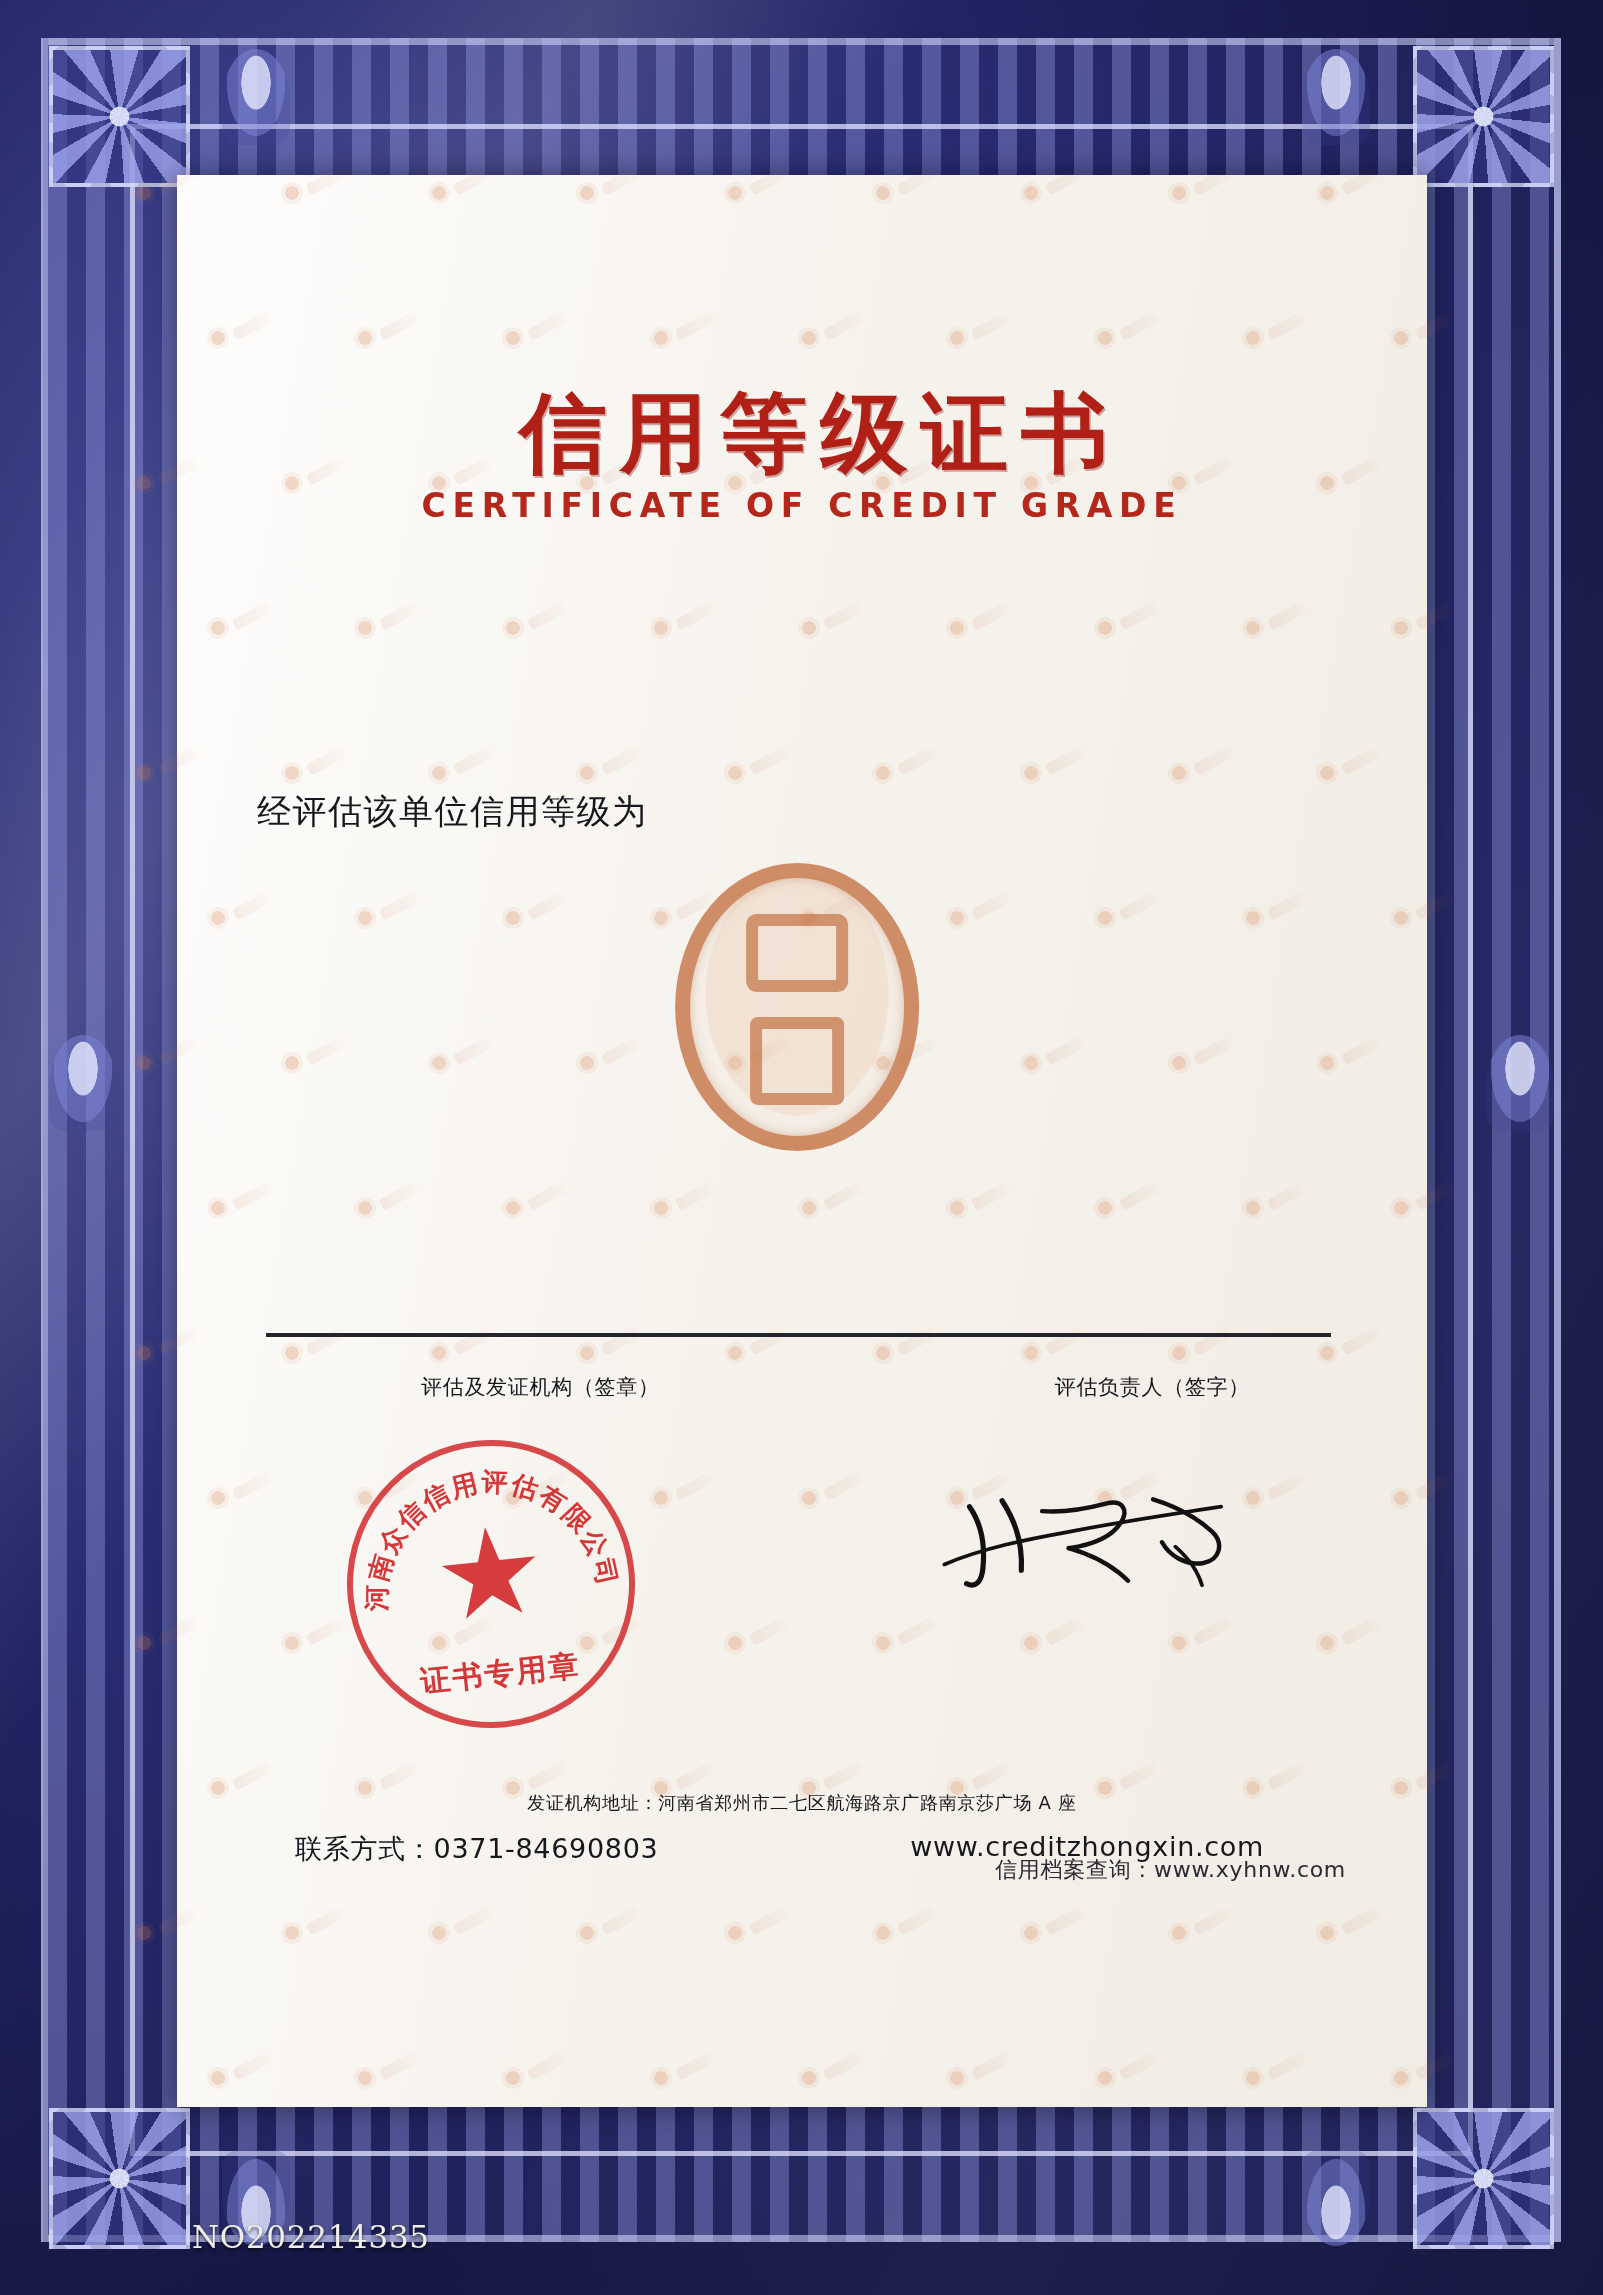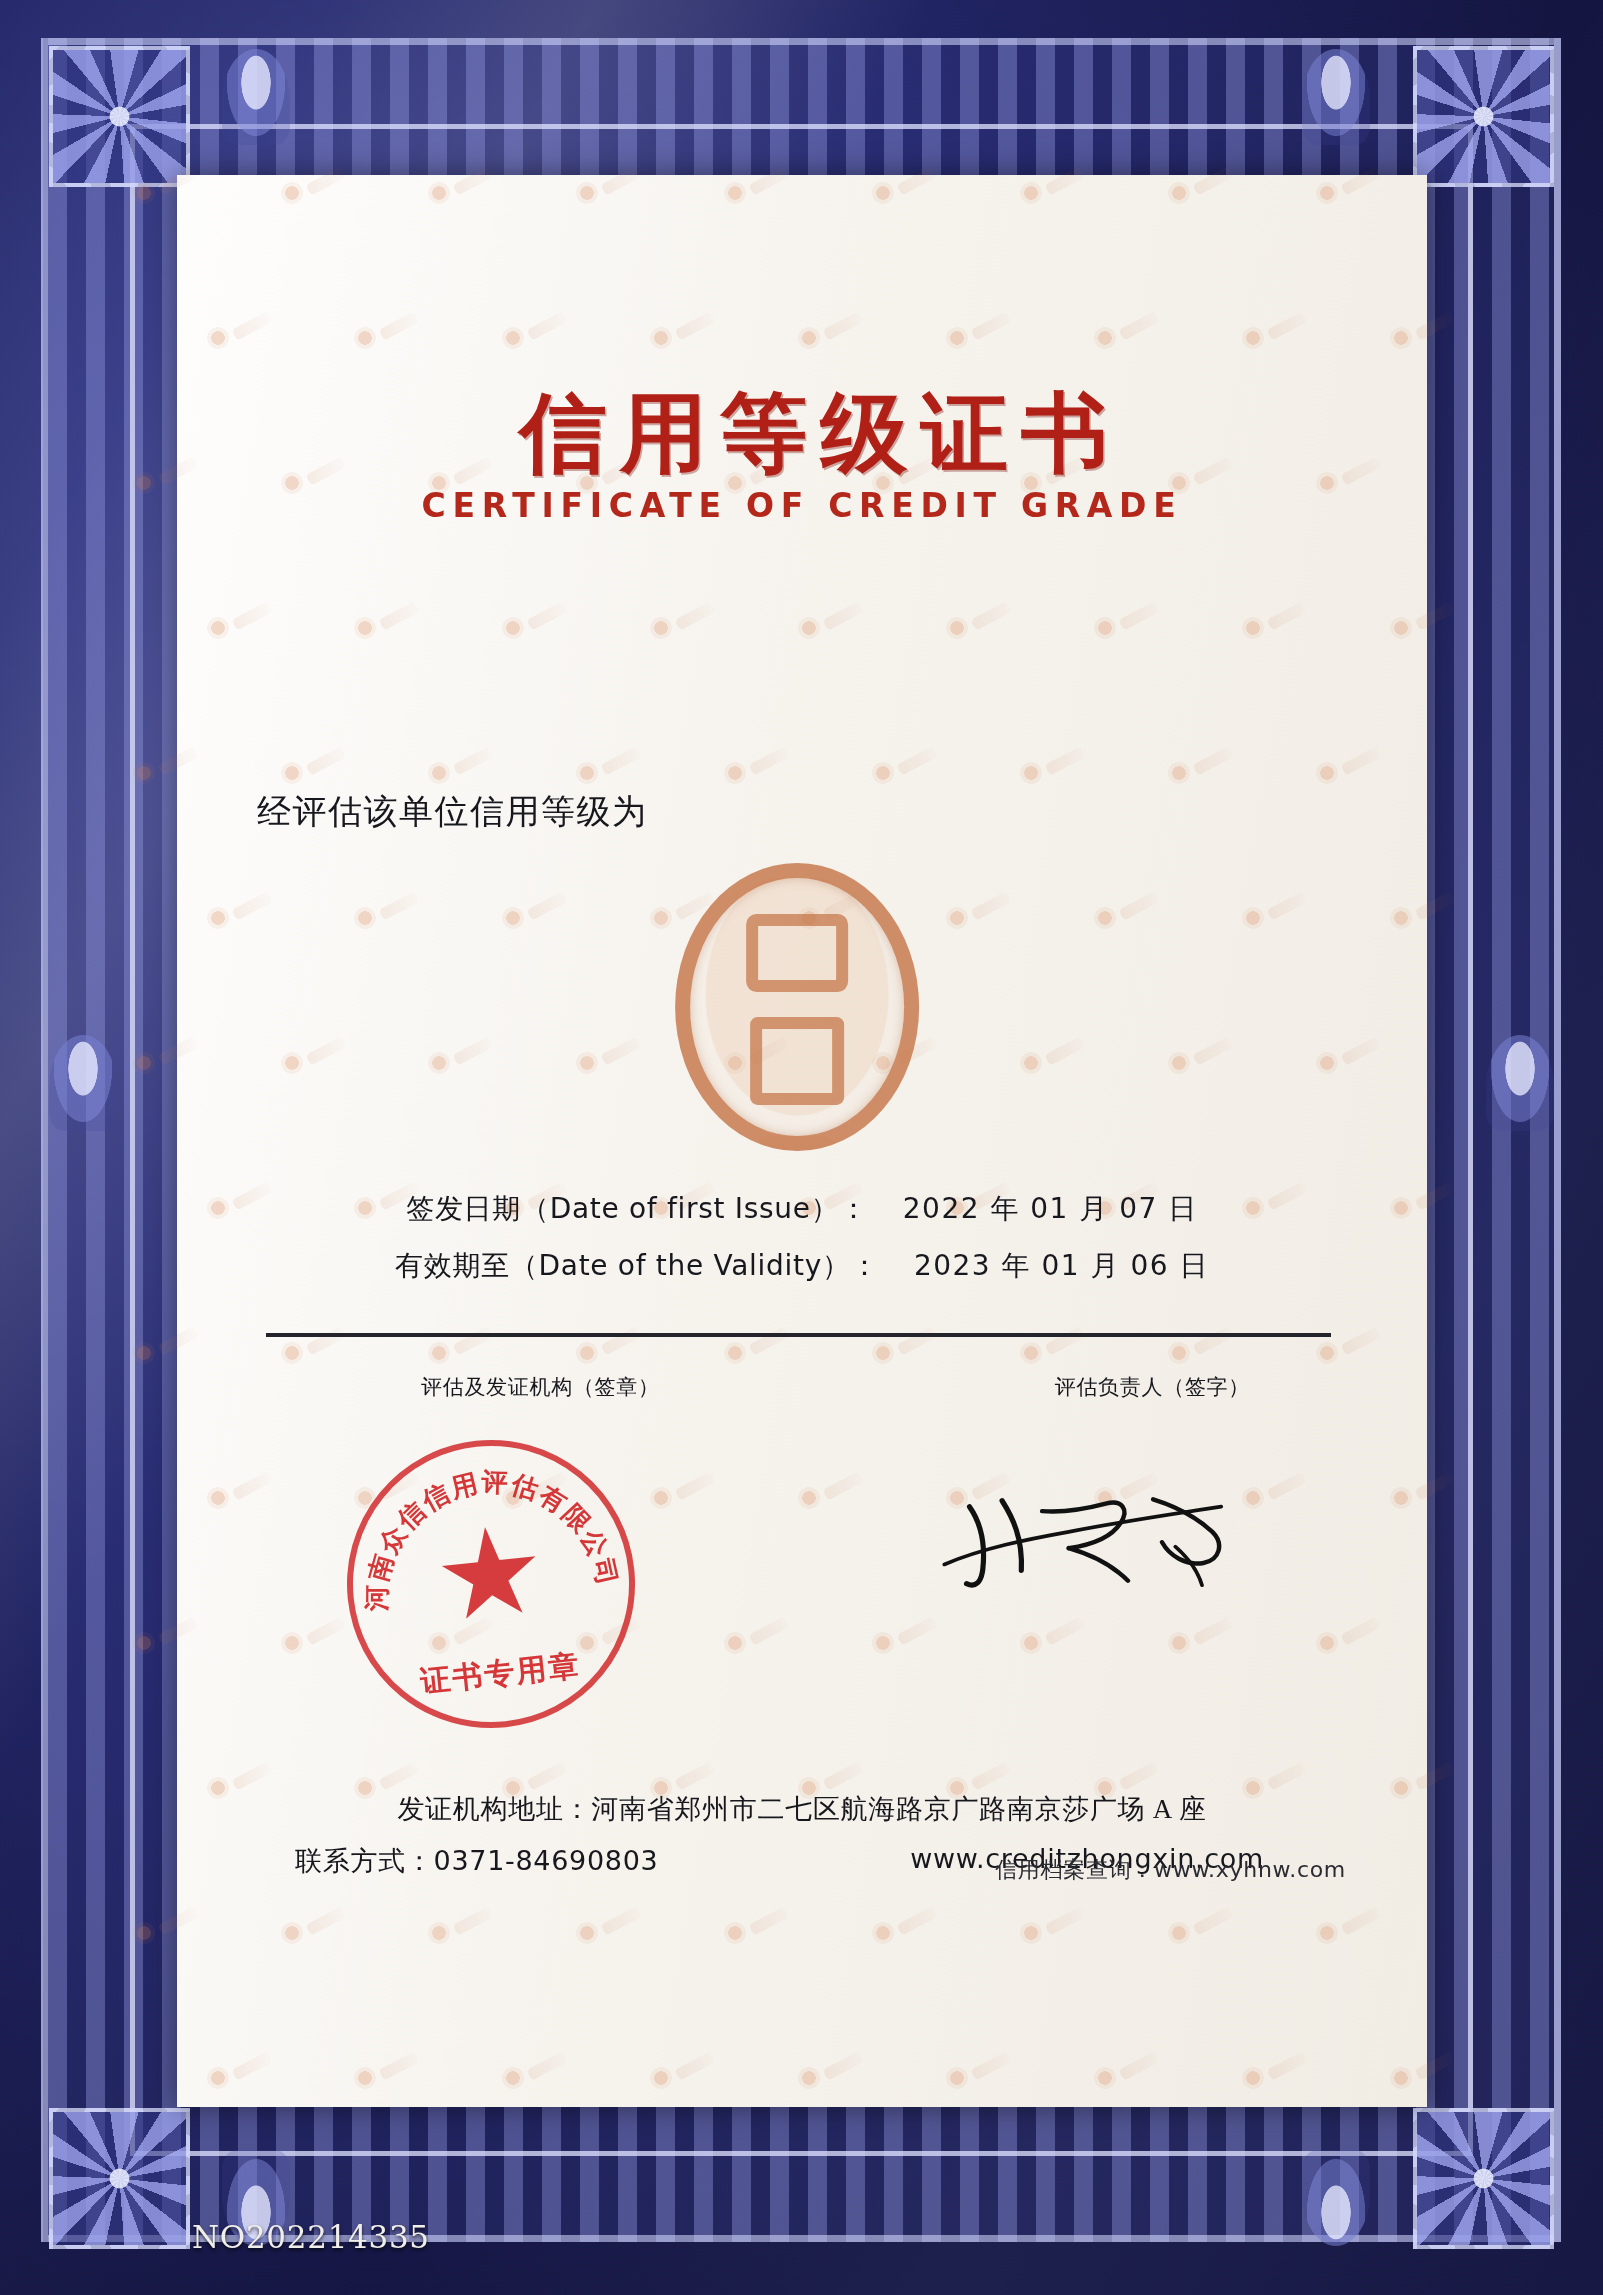--- a/index.html
+++ b/index.html
@@ -332,24 +332,23 @@
 
   .footer {
     position: absolute;
     left: 0; right: 0;
     top: 1616px;
     text-align: center;
     font-family: "DejaVu Sans", sans-serif;
     color: #17181e;
   }
   .footer .addr {
-    font-size: 27px;
+    font-size: 18px;
     letter-spacing: 0.7px;
     margin-bottom: 16.3px;
-    font-family: Liberation Serif, serif;
   }
   .footer .row2 {
     position: relative;
     height: 38px;
   }
   .footer .contact {
     position: absolute;
     left: 118px;
     font-size: 27px;
     letter-spacing: 0.7px;
@@ -540,30 +539,20 @@
       <div class="title-en">CERTIFICATE OF CREDIT GRADE</div>
 
 
 
       <div class="eval-line">经评估该单位信用等级为</div>
 
       <div class="grade-wrap">
         <div class="oval-seal"></div>
       </div>
 
-      <div class="dates">
-        <div class="date-row">
-          <span>签发日期（Date of first Issue）：</span>
-          <span class="val">2022 年 01 月 07 日</span>
-        </div>
-        <div class="date-row">
-          <span>有效期至（Date of the Validity）：</span>
-          <span class="val">2023 年 01 月 06 日</span>
-        </div>
-      </div>
 
       <div class="divider"></div>
 
       <div class="sig-labels">
         <div class="sig-label left">评估及发证机构（签章）</div>
         <div class="sig-label right">评估负责人（签字）</div>
       </div>
 
       <div class="round-stamp">
         <div class="star"></div>

